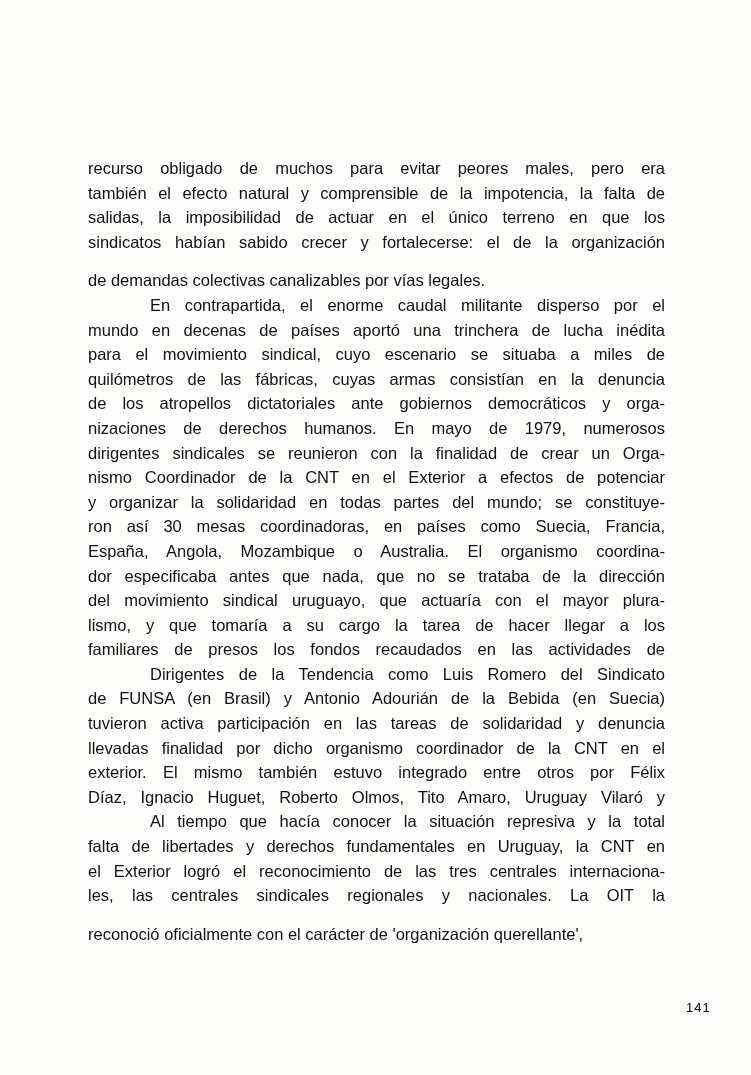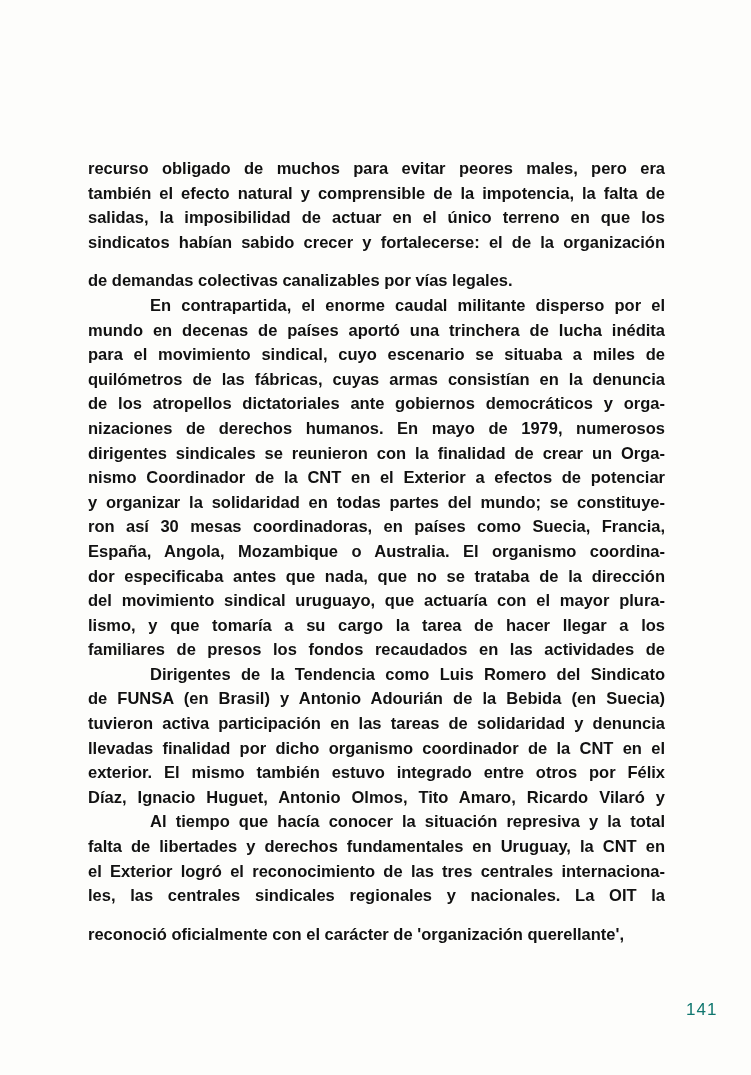--- a/index.html
+++ b/index.html
@@ -17,42 +17,42 @@
     font-family: "Liberation Sans", sans-serif;
     color: #111111;
   }
   .text-block {
     position: absolute;
     left: 88px;
     top: 156px;
     width: 577px;
     font-size: 16.5px;
     line-height: 24.6px;
-    font-weight: 700;
+    font-weight: 400;
     -webkit-font-smoothing: antialiased;
   }
   .line {
     text-align: justify;
     text-align-last: justify;
     white-space: normal;
   }
   .line.last {
     text-align-last: left;
     margin-top: 14px;
   }
   .line.indent {
     padding-left: 62px;
   }
   .page-number {
     position: absolute;
     left: 686px;
     top: 1000px;
-    font-size: 17px;
+    font-size: 13px;
     letter-spacing: 1px;
-    color: #0f766e;
+    color: #000000;
     text-align: center;
   }
 </style>
 </head>
 <body>
 
 <div class="page">
   <div class="text-block">
       <div class="line">recurso obligado de muchos para evitar peores males, pero era</div>
       <div class="line">también el efecto natural y comprensible de la impotencia, la falta de</div>
@@ -72,21 +72,21 @@
       <div class="line">España, Angola, Mozambique o Australia. El organismo coordina-</div>
       <div class="line">dor especificaba antes que nada, que no se trataba de la dirección</div>
       <div class="line">del movimiento sindical uruguayo, que actuaría con el mayor plura-</div>
       <div class="line">lismo, y que tomaría a su cargo la tarea de hacer llegar a los</div>
       <div class="line">familiares de presos los fondos recaudados en las actividades de</div>
       <div class="line indent">Dirigentes de la Tendencia como Luis Romero del Sindicato</div>
       <div class="line">de FUNSA (en Brasil) y Antonio Adourián de la Bebida (en Suecia)</div>
       <div class="line">tuvieron activa participación en las tareas de solidaridad y denuncia</div>
       <div class="line">llevadas finalidad por dicho organismo coordinador de la CNT en el</div>
       <div class="line">exterior. El mismo también estuvo integrado entre otros por Félix</div>
-      <div class="line">Díaz, Ignacio Huguet, Antonio Olmos, Tito Amaro, Ricardo Vilaró y</div>
+      <div class="line">Díaz, Ignacio Huguet, Roberto Olmos, Tito Amaro, Uruguay Vilaró y</div>
       <div class="line indent">Al tiempo que hacía conocer la situación represiva y la total</div>
       <div class="line">falta de libertades y derechos fundamentales en Uruguay, la CNT en</div>
       <div class="line">el Exterior logró el reconocimiento de las tres centrales internaciona-</div>
       <div class="line">les, las centrales sindicales regionales y nacionales. La OIT la</div>
       <div class="line last">reconoció oficialmente con el carácter de 'organización querellante',</div>
     </div>
   <div class="page-number">141</div>
 </div>
 
 </body></html>

